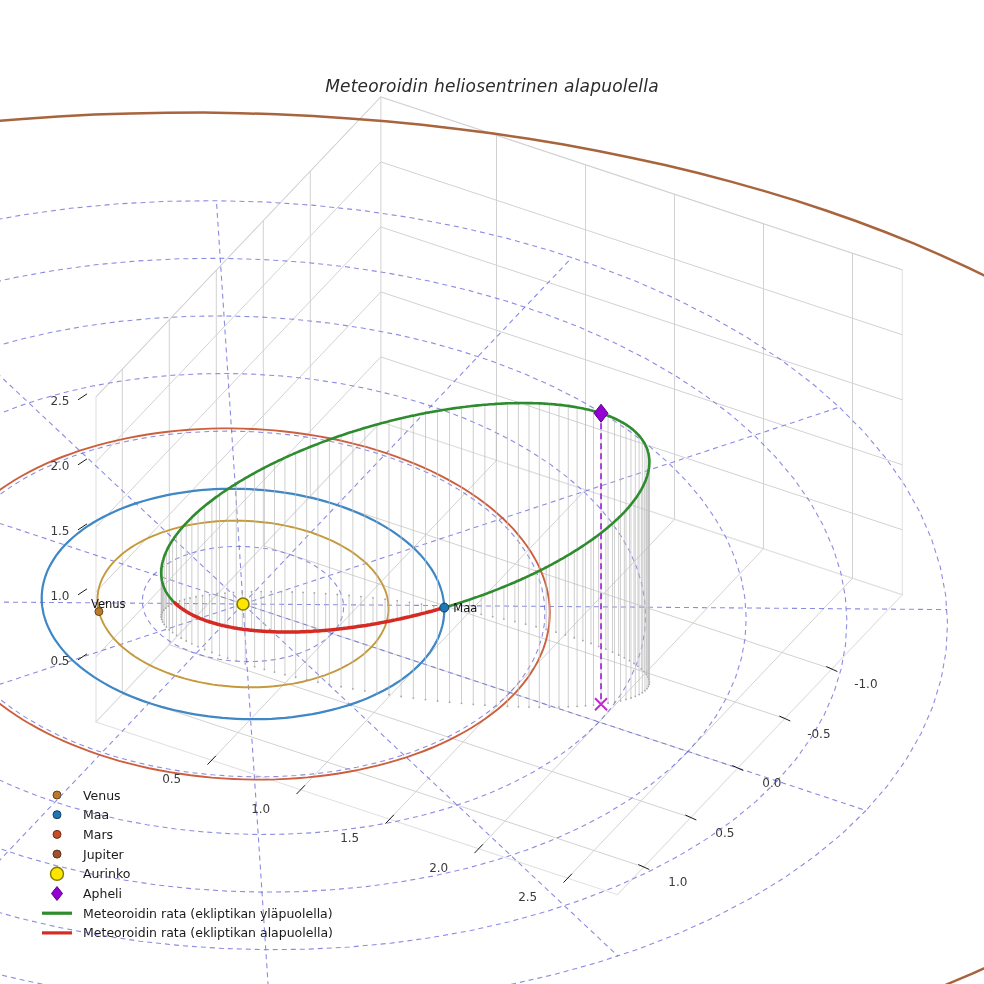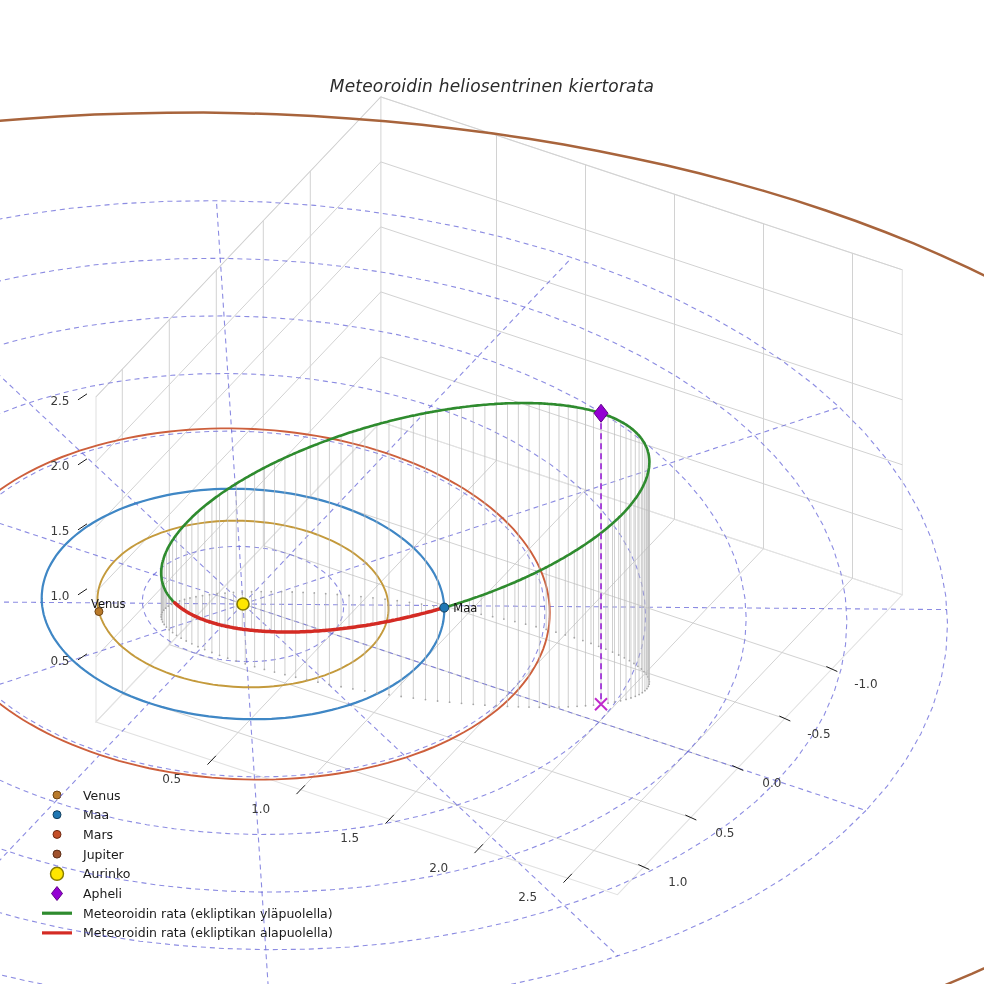--- a/index.html
+++ b/index.html
@@ -407,14 +407,14 @@
         <line x1="77.98" y1="594.87" x2="86.98" y2="588.87" stroke="#1a1a1a" stroke-width="1"></line>
         <text x="59.980000000000004" y="599.87" class="ticklab" text-anchor="middle">1.0</text>
         <line x1="77.98" y1="529.87" x2="86.98" y2="523.87" stroke="#1a1a1a" stroke-width="1"></line>
         <text x="59.980000000000004" y="534.87" class="ticklab" text-anchor="middle">1.5</text>
         <line x1="77.98" y1="464.87" x2="86.98" y2="458.87" stroke="#1a1a1a" stroke-width="1"></line>
         <text x="59.980000000000004" y="469.87" class="ticklab" text-anchor="middle">2.0</text>
         <line x1="77.98" y1="399.87" x2="86.98" y2="393.87" stroke="#1a1a1a" stroke-width="1"></line>
         <text x="59.980000000000004" y="404.87" class="ticklab" text-anchor="middle">2.5</text>
       </g>
     </svg>
-  <div class="plot-title">Meteoroidin heliosentrinen kiertorata</div>
+  <div class="plot-title">Meteoroidin heliosentrinen alapuolella</div>
 </div>
 
 </body></html>

